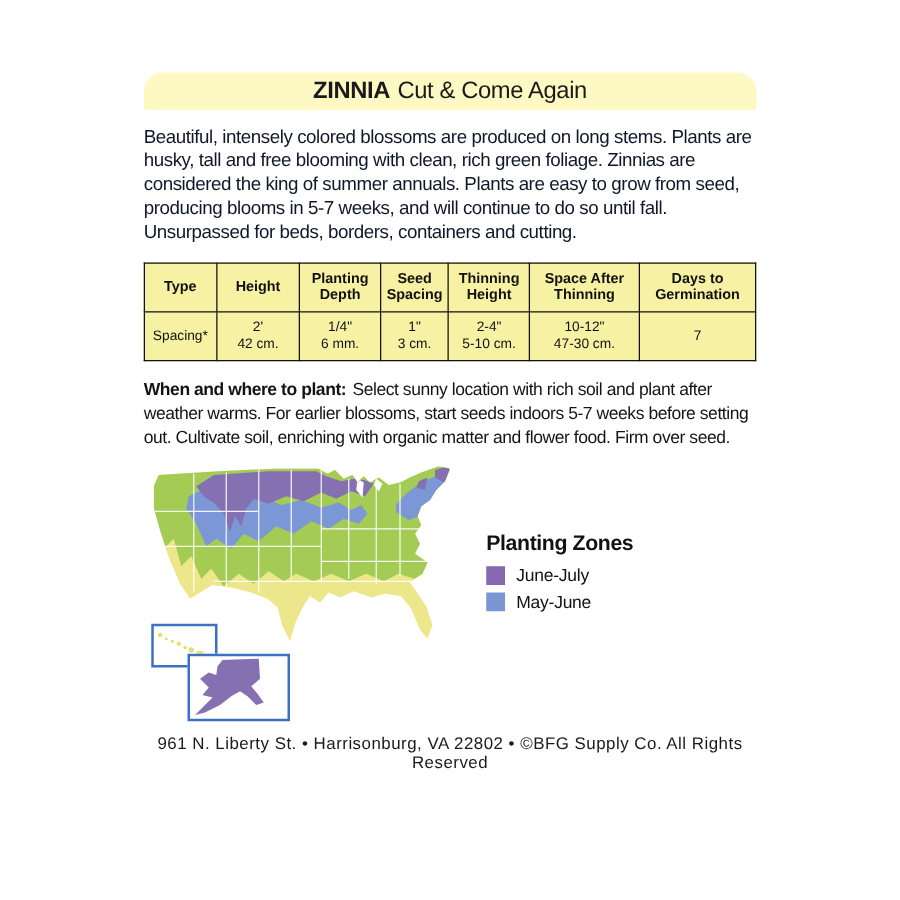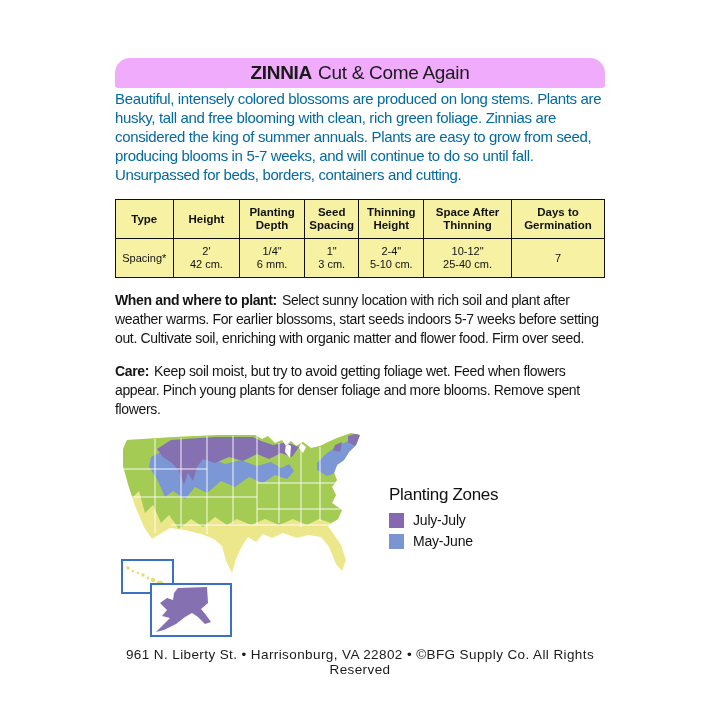--- a/index.html
+++ b/index.html
@@ -12,22 +12,22 @@
   
   .banner{
     height:30px;border-radius:15px 15px 3px 3px;
     display:flex;align-items:center;justify-content:center;
     font-size:19px;letter-spacing:-0.3px;color:#1a1a1a;
   }
   .banner .bold{font-weight:bold;}
   .banner .rest{margin-left:6px;}
   
   .para{
-    margin-top:1px;font-size:15px;line-height:19px;letter-spacing:-0.35px;
-    color:#0369a1;
+    margin-top:12px;font-size:15px;line-height:19px;letter-spacing:-0.35px;
+    color:#0f172a;
   }
   .section{margin-top:13px;font-size:14px;line-height:19px;letter-spacing:-0.35px;color:#141414;}
   .section .hd{font-weight:bold;margin-right:5px;}
   
   table.plant{
     width:100%;border-collapse:collapse;margin-top:10px;
     border:1.6px solid #111;
   }
   table.plant th, table.plant td{
     border:1.6px solid #111;text-align:center;vertical-align:middle;
@@ -38,36 +38,36 @@
   .footnote{margin-top:7px;font-size:15px;letter-spacing:-0.35px;color:#141414;}
   
   .map-block{position:relative;margin-top:6px;height:206px;}
   .us-svg{position:absolute;left:0;top:0;}
   .inset{position:absolute;background:#fff;border:2px solid #3B70C4;}
   .inset-hi{left:6px;top:126px;width:49px;height:31px;}
   .inset-ak{left:35px;top:150px;width:78px;height:50px;}
   .inset svg{display:block;}
   
   .legend{position:absolute;left:274px;top:52px;}
-  .legend-title{font-size:17px;font-weight:normal;letter-spacing:-0.3px;margin-bottom:7px;}
+  .legend-title{font-size:17px;font-weight:bold;letter-spacing:-0.3px;margin-bottom:7px;}
   .legend-item{display:flex;align-items:center;margin-bottom:5px;}
   .swatch{width:15px;height:15px;margin-right:9px;flex:0 0 auto;}
   .legend-label{font-size:14px;letter-spacing:-0.2px;}
   
   .footer{
     margin-top:8px;text-align:center;font-size:13.5px;letter-spacing:0.4px;
     color:#1a1a1a;
   }
 </style>
 </head>
 <body>
 
 <div class="packet">
 
-  <div class="banner" style="background-color: #f0abfc;">
+  <div class="banner" style="background-color: #fef9c3;">
     <span class="bold">ZINNIA</span>
     <span class="rest">Cut &amp; Come Again</span>
   </div>
 
   <p class="para">Beautiful, intensely colored blossoms are produced on long stems. Plants are husky, tall and free blooming with clean, rich green foliage. Zinnias are considered the king of summer annuals. Plants are easy to grow from seed, producing blooms in 5-7 weeks, and will continue to do so until fall. Unsurpassed for beds, borders, containers and cutting.</p>
 
   <table class="plant" style="background-color: rgb(246, 241, 163);">
     <colgroup>
       <col style="width:57px">
         <col style="width:66px">
@@ -100,31 +100,30 @@
       <td>
         <div>1"</div>
         <div>3 cm.</div>
       </td>
       <td>
         <div>2-4"</div>
         <div>5-10 cm.</div>
       </td>
       <td>
         <div>10-12"</div>
-        <div>25-40 cm.</div>
+        <div>47-30 cm.</div>
       </td>
       <td>7</td>
     </tr>
   </tbody>
     </table>
 
 
   <p class="section"><span class="hd">When and where to plant:</span><span>Select sunny location with rich soil and plant after weather warms. For earlier blossoms, start seeds indoors 5-7 weeks before setting out. Cultivate soil, enriching with organic matter and flower food. Firm over seed.</span></p>
 
-  <p class="section"><span class="hd">Care:</span><span>Keep soil moist, but try to avoid getting foliage wet. Feed when flowers appear. Pinch young plants for denser foliage and more blooms. Remove spent flowers.</span></p>
 
   <div class="map-block">
 
     <svg class="us-svg" viewBox="0 0 285 150" width="285" height="150">
       <defs>
         <clipPath id="usclip">
           <path d="M8,16 L12,7 L60,4 L104,2 L140,2 L147,6 L153,3 L160,10 L167,7 L171,13 L176,8 L181,13 L188,9 L196,15 L205,13 L213,9 L222,5 L236,0 L245,2 L241,12 L234,19 L229,27 L222,32 L219,40 L222,47 L217,54 L221,62 L217,70 L227,77 L223,86 L213,93 L218,100 L226,112 L231,127 L227,138 L221,131 L214,114 L206,104 L193,102 L182,105 L168,100 L157,105 L148,101 L141,109 L133,104 L127,113 L121,126 L117,140 L111,128 L107,113 L99,106 L86,101 L70,97 L55,95 L45,101 L37,106 L29,94 L20,73 L13,51 L8,33 Z"></path>
         </clipPath>
       </defs>
       <g clip-path="url(#usclip)">
@@ -156,21 +155,21 @@
     <div class="inset inset-ak">
       <svg viewBox="0 0 78 50" width="78" height="50">
         <path fill="#8570B2" d="M26,3 L55,2 L56,18 L49,24 L54,30 L59,37 L53,39 L46,32 L40,28 L33,32 L24,39 L12,45 L4,47 L12,39 L18,33 L10,31 L15,25 L8,18 L15,13 L21,15 L22,8 Z"></path>
       </svg>
     </div>
 
     <div class="legend">
       <div class="legend-title">Planting Zones</div>
       <div class="legend-item">
         <span class="swatch" style="background-color: rgb(133, 104, 176);"></span>
-        <span class="legend-label">July-July</span>
+        <span class="legend-label">June-July</span>
       </div>
       <div class="legend-item">
         <span class="swatch" style="background-color: rgb(123, 149, 210);"></span>
         <span class="legend-label">May-June</span>
       </div>
     </div>
 
   </div>
 
   <div class="footer">961 N. Liberty St. • Harrisonburg, VA 22802 • ©BFG Supply Co. All Rights Reserved</div>

